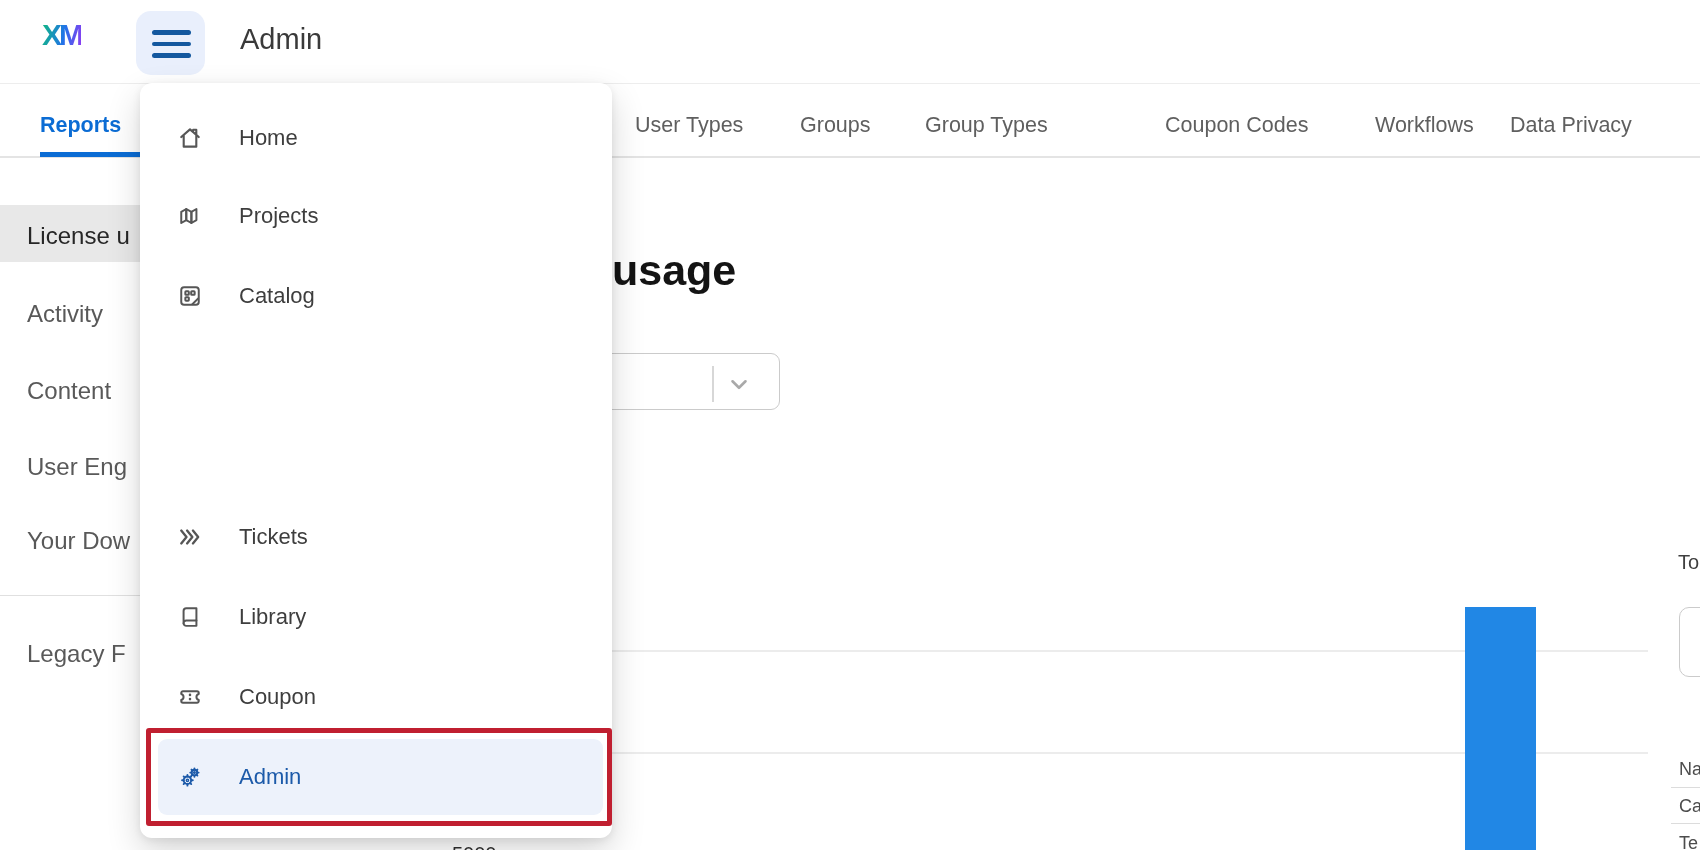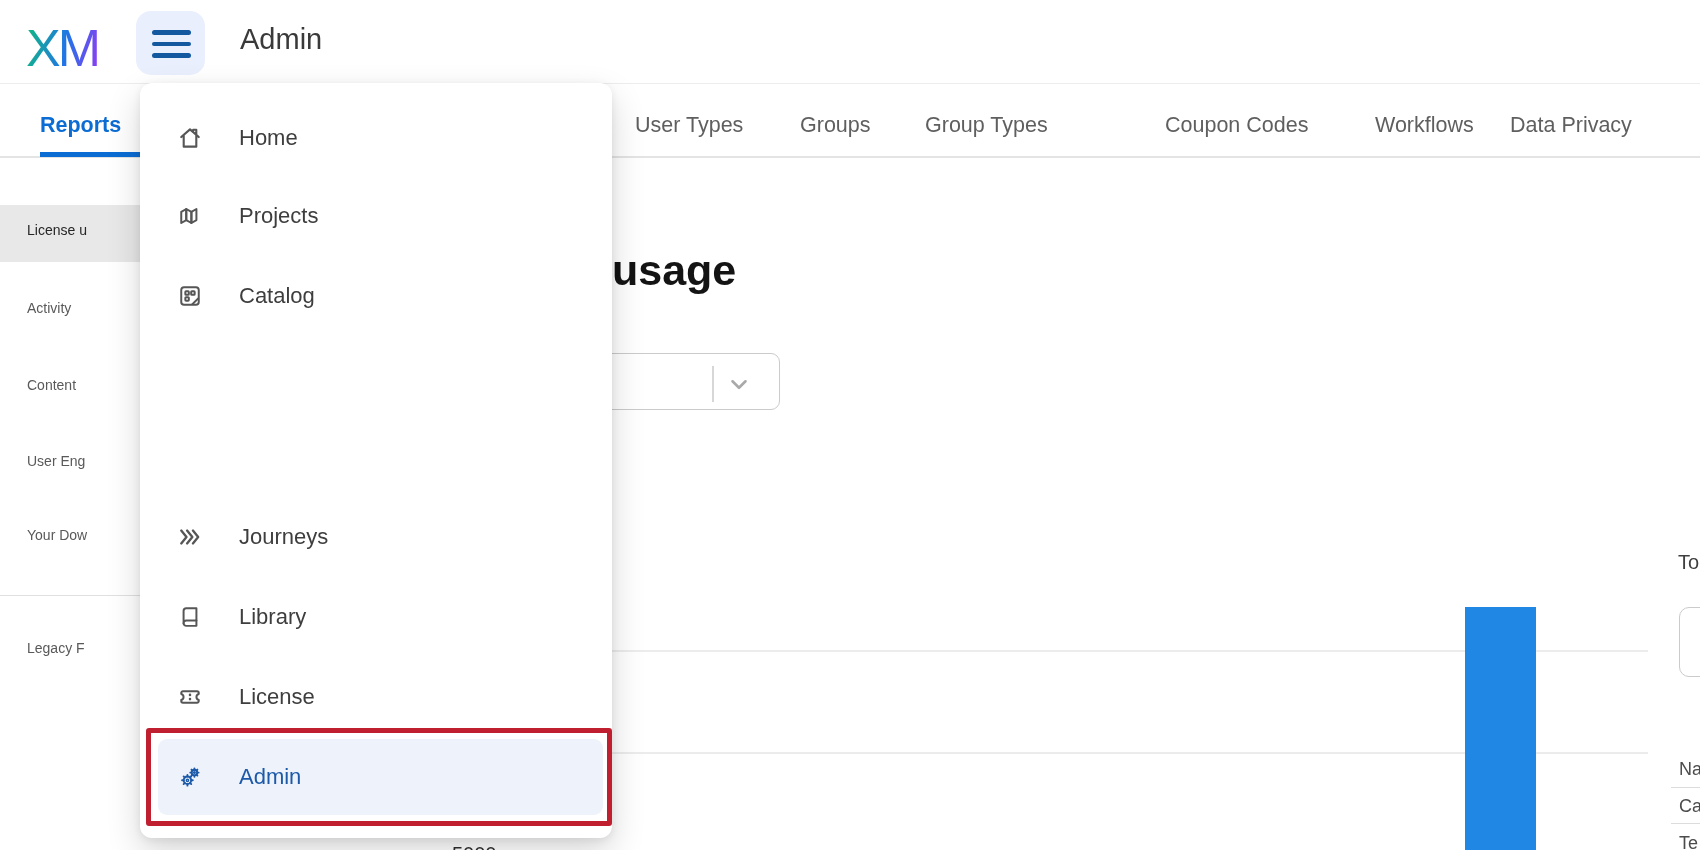--- a/index.html
+++ b/index.html
@@ -5,38 +5,38 @@
   * { margin:0; padding:0; box-sizing:border-box; }
   body { background:#888; font-family:"Liberation Sans", sans-serif; }
   .screen {
     position:relative; width:1700px; height:850px; background:#fff;
     overflow:hidden; font-family:"Liberation Sans", sans-serif;
   }
   .abs { position:absolute; }
 
   
   .logo {
-    left:26px; top:18px; font-size:52px; font-weight:400; letter-spacing:-3px;
+    left:42px; top:18px; font-size:30px; font-weight:700; letter-spacing:-3px;
     background:linear-gradient(100deg,#10b981 2%,#2174e8 55%,#8b3df2 98%);
     -webkit-background-clip:text; background-clip:text; color:transparent;
   }
   .hamburger-btn { left:136px; top:11px; width:69px; height:64px; border-radius:15px; background:#e9effc; cursor:pointer; }
   .hamburger-btn .bar { position:absolute; left:16px; width:39px; height:4.5px; border-radius:3px; background:#14589f; }
   .hdr-title { left:240px; top:23px; font-size:29px; color:#3a3a3a; font-weight:500; }
   .hdr-border { left:0; top:83px; width:1700px; height:1px; background:#ededed; }
 
   
   .tabbar-border { left:0; top:156px; width:1700px; height:2px; background:#e4e4e4; }
   .tab { top:113px; font-size:21.5px; color:#5f5f5f; white-space:nowrap; cursor:pointer; }
   .tab.active { color:#0b6cd4; font-weight:700; }
   .tab-underline { left:40px; top:152px; width:100px; height:5px; background:#0b6cd4; }
 
   
   .side-sel-bg { left:0; top:205px; width:380px; height:57px; background:#e8e8e8; }
-  .side-item { left:27px; font-size:14px; color:#595959; white-space:nowrap; cursor:pointer; }
+  .side-item { left:27px; font-size:24px; color:#595959; white-space:nowrap; cursor:pointer; }
   .side-item.sel { color:#262626; }
   .side-divider { left:0; top:595px; width:380px; height:1px; background:#e0e0e0; }
 
   
   .page-heading { left:612px; top:238px; font-size:43px; font-weight:600; color:#141414; white-space:nowrap;margin-top:8px; }
   .select-box { left:540px; top:353px; width:240px; height:57px; border:1.5px solid #cbcbcb; border-radius:9px; background:#fff; cursor:pointer; }
   .select-divider { left:712px; top:366px; width:1.5px; height:36px; background:#d7d7d7; }
   .select-chevron { left:726px; top:371px; width:26px; height:26px; color:#a9a9a9; }
 
   
@@ -160,41 +160,41 @@
 
 
     <div class="menu-item" style="top:434px">
       <span class="mi-icon">
         <svg viewBox="0 0 24 24" fill="none" stroke="currentColor" stroke-width="2" stroke-linecap="round" stroke-linejoin="round">
           <path d="M4.5 6.5 L9 12 L4.5 17.5"></path>
             <path d="M9.5 6.5 L14 12 L9.5 17.5"></path>
             <path d="M14.5 6.5 L19 12 L14.5 17.5"></path>
           </svg>
       </span>
-      <span class="mi-label">Journeys</span>
+      <span class="mi-label">Tickets</span>
     </div>
 
     <div class="menu-item" style="top:514px">
       <span class="mi-icon">
         <svg viewBox="0 0 24 24" fill="none" stroke="currentColor" stroke-width="1.7" stroke-linecap="round" stroke-linejoin="round">
           <path d="M6.5 6.8 a2.3 2.3 0 0 1 2.3 -2.3 H17.5 V15 H8.8 a2.3 2.3 0 0 0 -2.3 2.3 z"></path>
           <path d="M6.5 17.3 a2.3 2.3 0 0 0 2.3 2.3 H17.5 V15"></path>
           </svg>
       </span>
       <span class="mi-label">Library</span>
     </div>
 
     <div class="menu-item" style="top:594px">
       <span class="mi-icon">
         <svg viewBox="0 0 24 24" fill="none" stroke="currentColor" stroke-width="1.7" stroke-linecap="round" stroke-linejoin="round">
           <path d="M6 7 h12 a1.5 1.5 0 0 1 1.5 1.5 v.9 a2.7 2.7 0 0 0 0 5.2 v.9 a1.5 1.5 0 0 1 -1.5 1.5 H6 a1.5 1.5 0 0 1 -1.5 -1.5 v-.9 a2.7 2.7 0 0 0 0 -5.2 v-.9 A1.5 1.5 0 0 1 6 7 z"></path>
           <path d="M12 10.2 v.1 M12 13.7 v.1" stroke-width="2.2"></path>
           </svg>
       </span>
-      <span class="mi-label">License</span>
+      <span class="mi-label">Coupon</span>
     </div>
 
     <div class="menu-item hl" style="top:674px">
       <span class="mi-icon">
         <svg viewBox="0 0 24 24" fill="none" stroke="currentColor" stroke-width="1.6" stroke-linecap="round">
           <circle cx="9.8" cy="14.8" r="3.2"></circle>
             <circle cx="9.8" cy="14.8" r="1" stroke-width="1.2"></circle>
           <path d="M13 14.8 h1.4 M12.06 17.06 l1 1 M9.8 18 v1.4 M7.54 17.06 l-1 1 M6.6 14.8 H5.2 M7.54 12.54 l-1 -1 M9.8 11.6 V10.2 M12.06 12.54 l1 -1"></path>
           <circle cx="15.8" cy="8.2" r="2.4"></circle>
             <circle cx="15.8" cy="8.2" r=".7" stroke-width="1.2"></circle>

